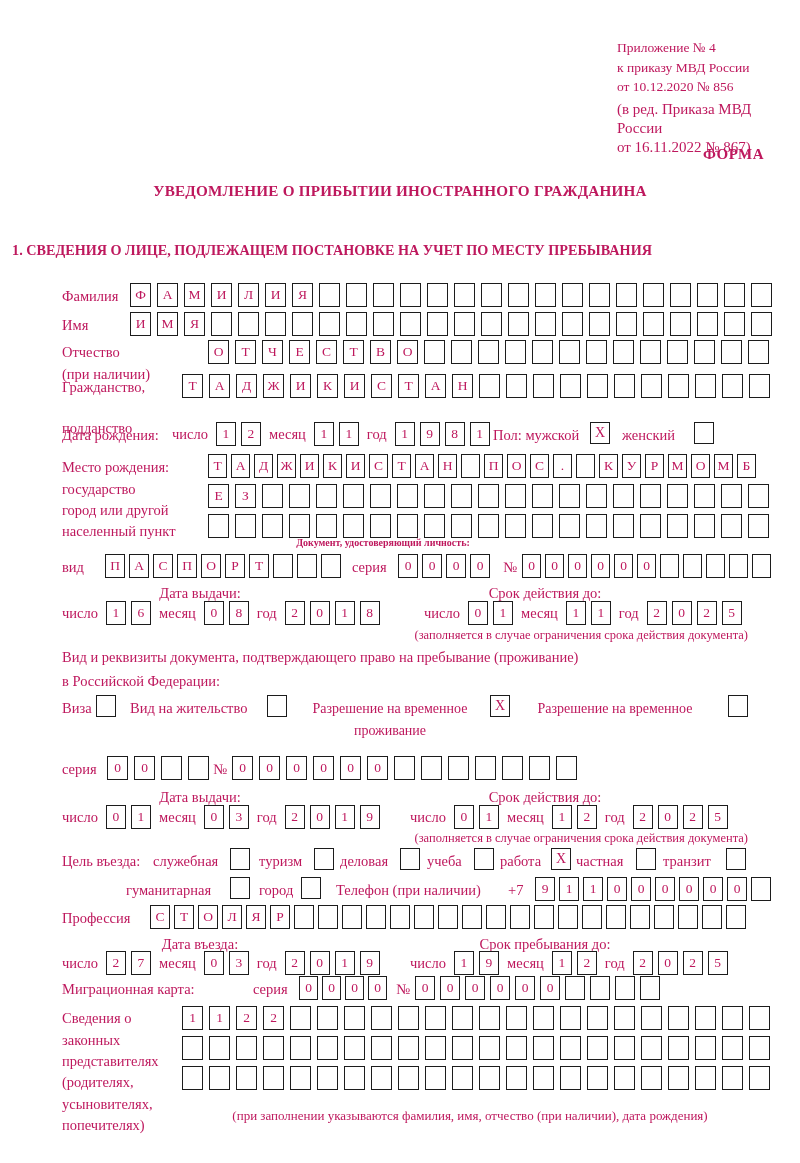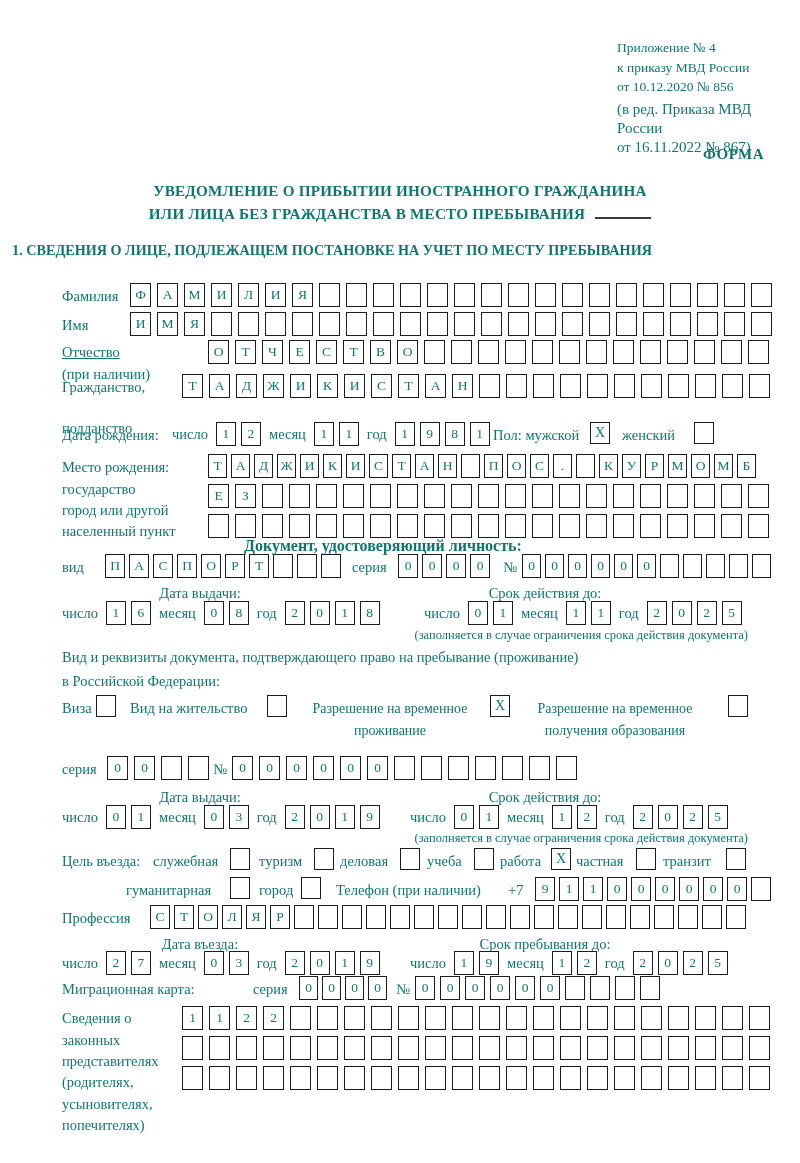--- a/index.html
+++ b/index.html
@@ -1,17 +1,17 @@
 <!DOCTYPE html>
 <html><head>
 <meta charset="utf-8">
 <style>
   html,body { margin:0; padding:0; background:#fff; }
   .page { position:relative; width:800px; height:1163px; background:#fff;
-          font-family:"Liberation Serif", serif; color:#0f766e; overflow:hidden; }
+          font-family:"Liberation Serif", serif; color:#be185d; overflow:hidden; }
   .abs { position:absolute; }
   .lbl { font-size:14.5px; white-space:nowrap; }
   .small { font-size:12.5px; }
   .b { font-weight:bold; }
   .ctr { text-align:center; }
   .rt { text-align:right; }
   .cells { display:flex; gap:6px; }
   .cell { flex:none; width:21px; height:24px; border:1.8px solid #1c1c1c; box-sizing:border-box;
           text-align:center; font-size:13.5px; line-height:21px; font-family:"Liberation Serif", serif; }
   .p25 { gap:5px; } .p25 .cell { width:20px; }
@@ -39,21 +39,20 @@
     <div>от 10.12.2020 № 856</div>
     <div class="hdr2">
       <div>(в ред. Приказа МВД России</div>
       <div>от 16.11.2022 № 867)</div>
     </div>
   </div>
   <div class="abs b" style="left:703px;top:146px;font-size:15px;letter-spacing:0.5px;">ФОРМА</div>
 
   <div class="abs ctr title" style="left:0;top:179px;width:800px;">
     <div>УВЕДОМЛЕНИЕ О ПРИБЫТИИ ИНОСТРАННОГО ГРАЖДАНИНА</div>
-    <div><span>ИЛИ ЛИЦА БЕЗ ГРАЖДАНСТВА В МЕСТО ПРЕБЫВАНИЯ</span><span class="t-underline"></span></div>
   </div>
 
   <div class="abs ctr b" style="left:0;top:242px;width:664px;font-size:14.2px;">1. СВЕДЕНИЯ О ЛИЦЕ, ПОДЛЕЖАЩЕМ ПОСТАНОВКЕ НА УЧЕТ ПО МЕСТУ ПРЕБЫВАНИЯ</div>
 
   <div class="abs lbl" style="left:62px;top:288px;">Фамилия</div>
   <div class="abs cells" style="left:130px;top:283px;">
       <span class="cell">Ф</span>
       <span class="cell">А</span>
       <span class="cell">М</span>
       <span class="cell">И</span>
@@ -100,21 +99,21 @@
       <span class="cell"></span>
       <span class="cell"></span>
       <span class="cell"></span>
       <span class="cell"></span>
       <span class="cell"></span>
       <span class="cell"></span>
       <span class="cell"></span>
       <span class="cell"></span>
     </div>
 
-  <div class="abs lbl" style="left:62px;top:344px;text-decoration:underline;">Отчество</div>
+  <div class="abs lbl" style="left:62px;top:344px;">Отчество</div>
   <div class="abs lbl" style="left:62px;top:366px;text-align:center;">(при наличии)</div>
   <div class="abs cells" style="left:208px;top:340px;">
       <span class="cell">О</span>
       <span class="cell">Т</span>
       <span class="cell">Ч</span>
       <span class="cell">Е</span>
       <span class="cell">С</span>
       <span class="cell">Т</span>
       <span class="cell">В</span>
       <span class="cell">О</span>
@@ -255,21 +254,21 @@
       <span class="cell"></span>
       <span class="cell"></span>
       <span class="cell"></span>
       <span class="cell"></span>
       <span class="cell"></span>
       <span class="cell"></span>
       <span class="cell"></span>
       <span class="cell"></span>
     </div>
 
-  <div class="abs ctr b" style="left:0;top:537px;width:766px;font-size:16px;">Документ, удостоверяющий личность:</div>
+  <div class="abs ctr b" style="left:0;top:537px;width:766px;font-size:10px;">Документ, удостоверяющий личность:</div>
   <div class="abs lbl" style="left:62px;top:559px;">вид</div>
   <div class="abs cells p24" style="left:105px;top:554px;">
       <span class="cell">П</span>
       <span class="cell">А</span>
       <span class="cell">С</span>
       <span class="cell">П</span>
       <span class="cell">О</span>
       <span class="cell">Р</span>
       <span class="cell">Т</span>
       <span class="cell"></span>
@@ -347,21 +346,20 @@
   <span class="abs cb" style="left:96px;top:695px;"></span>
   <div class="abs lbl" style="left:130px;top:700px;">Вид на жительство</div>
   <span class="abs cb" style="left:267px;top:695px;"></span>
   <div class="abs permit-block" style="left:295px;top:698px;width:190px;">
     <div>Разрешение на временное</div>
     <div>проживание</div>
   </div>
   <span class="abs cb" style="left:490px;top:695px;">X</span>
   <div class="abs permit-block" style="left:515px;top:698px;width:200px;">
     <div>Разрешение на временное</div>
-    <div>получения образования</div>
   </div>
   <span class="abs cb" style="left:728px;top:695px;"></span>
 
   <div class="abs lbl" style="left:62px;top:761px;">серия</div>
   <div class="abs cells" style="left:107px;top:756px;">
       <span class="cell">0</span>
       <span class="cell">0</span>
       <span class="cell"></span>
       <span class="cell"></span>
     </div>
@@ -622,14 +620,15 @@
       <span class="cell"></span>
       <span class="cell"></span>
       <span class="cell"></span>
       <span class="cell"></span>
       <span class="cell"></span>
       <span class="cell"></span>
       <span class="cell"></span>
       <span class="cell"></span>
       <span class="cell"></span>
     </div>
+  <div class="abs ctr" style="left:150px;top:1108px;width:640px;font-size:13px;">(при заполнении указываются фамилия, имя, отчество (при наличии), дата рождения)</div>
 
 </div>
 
 </body></html>

